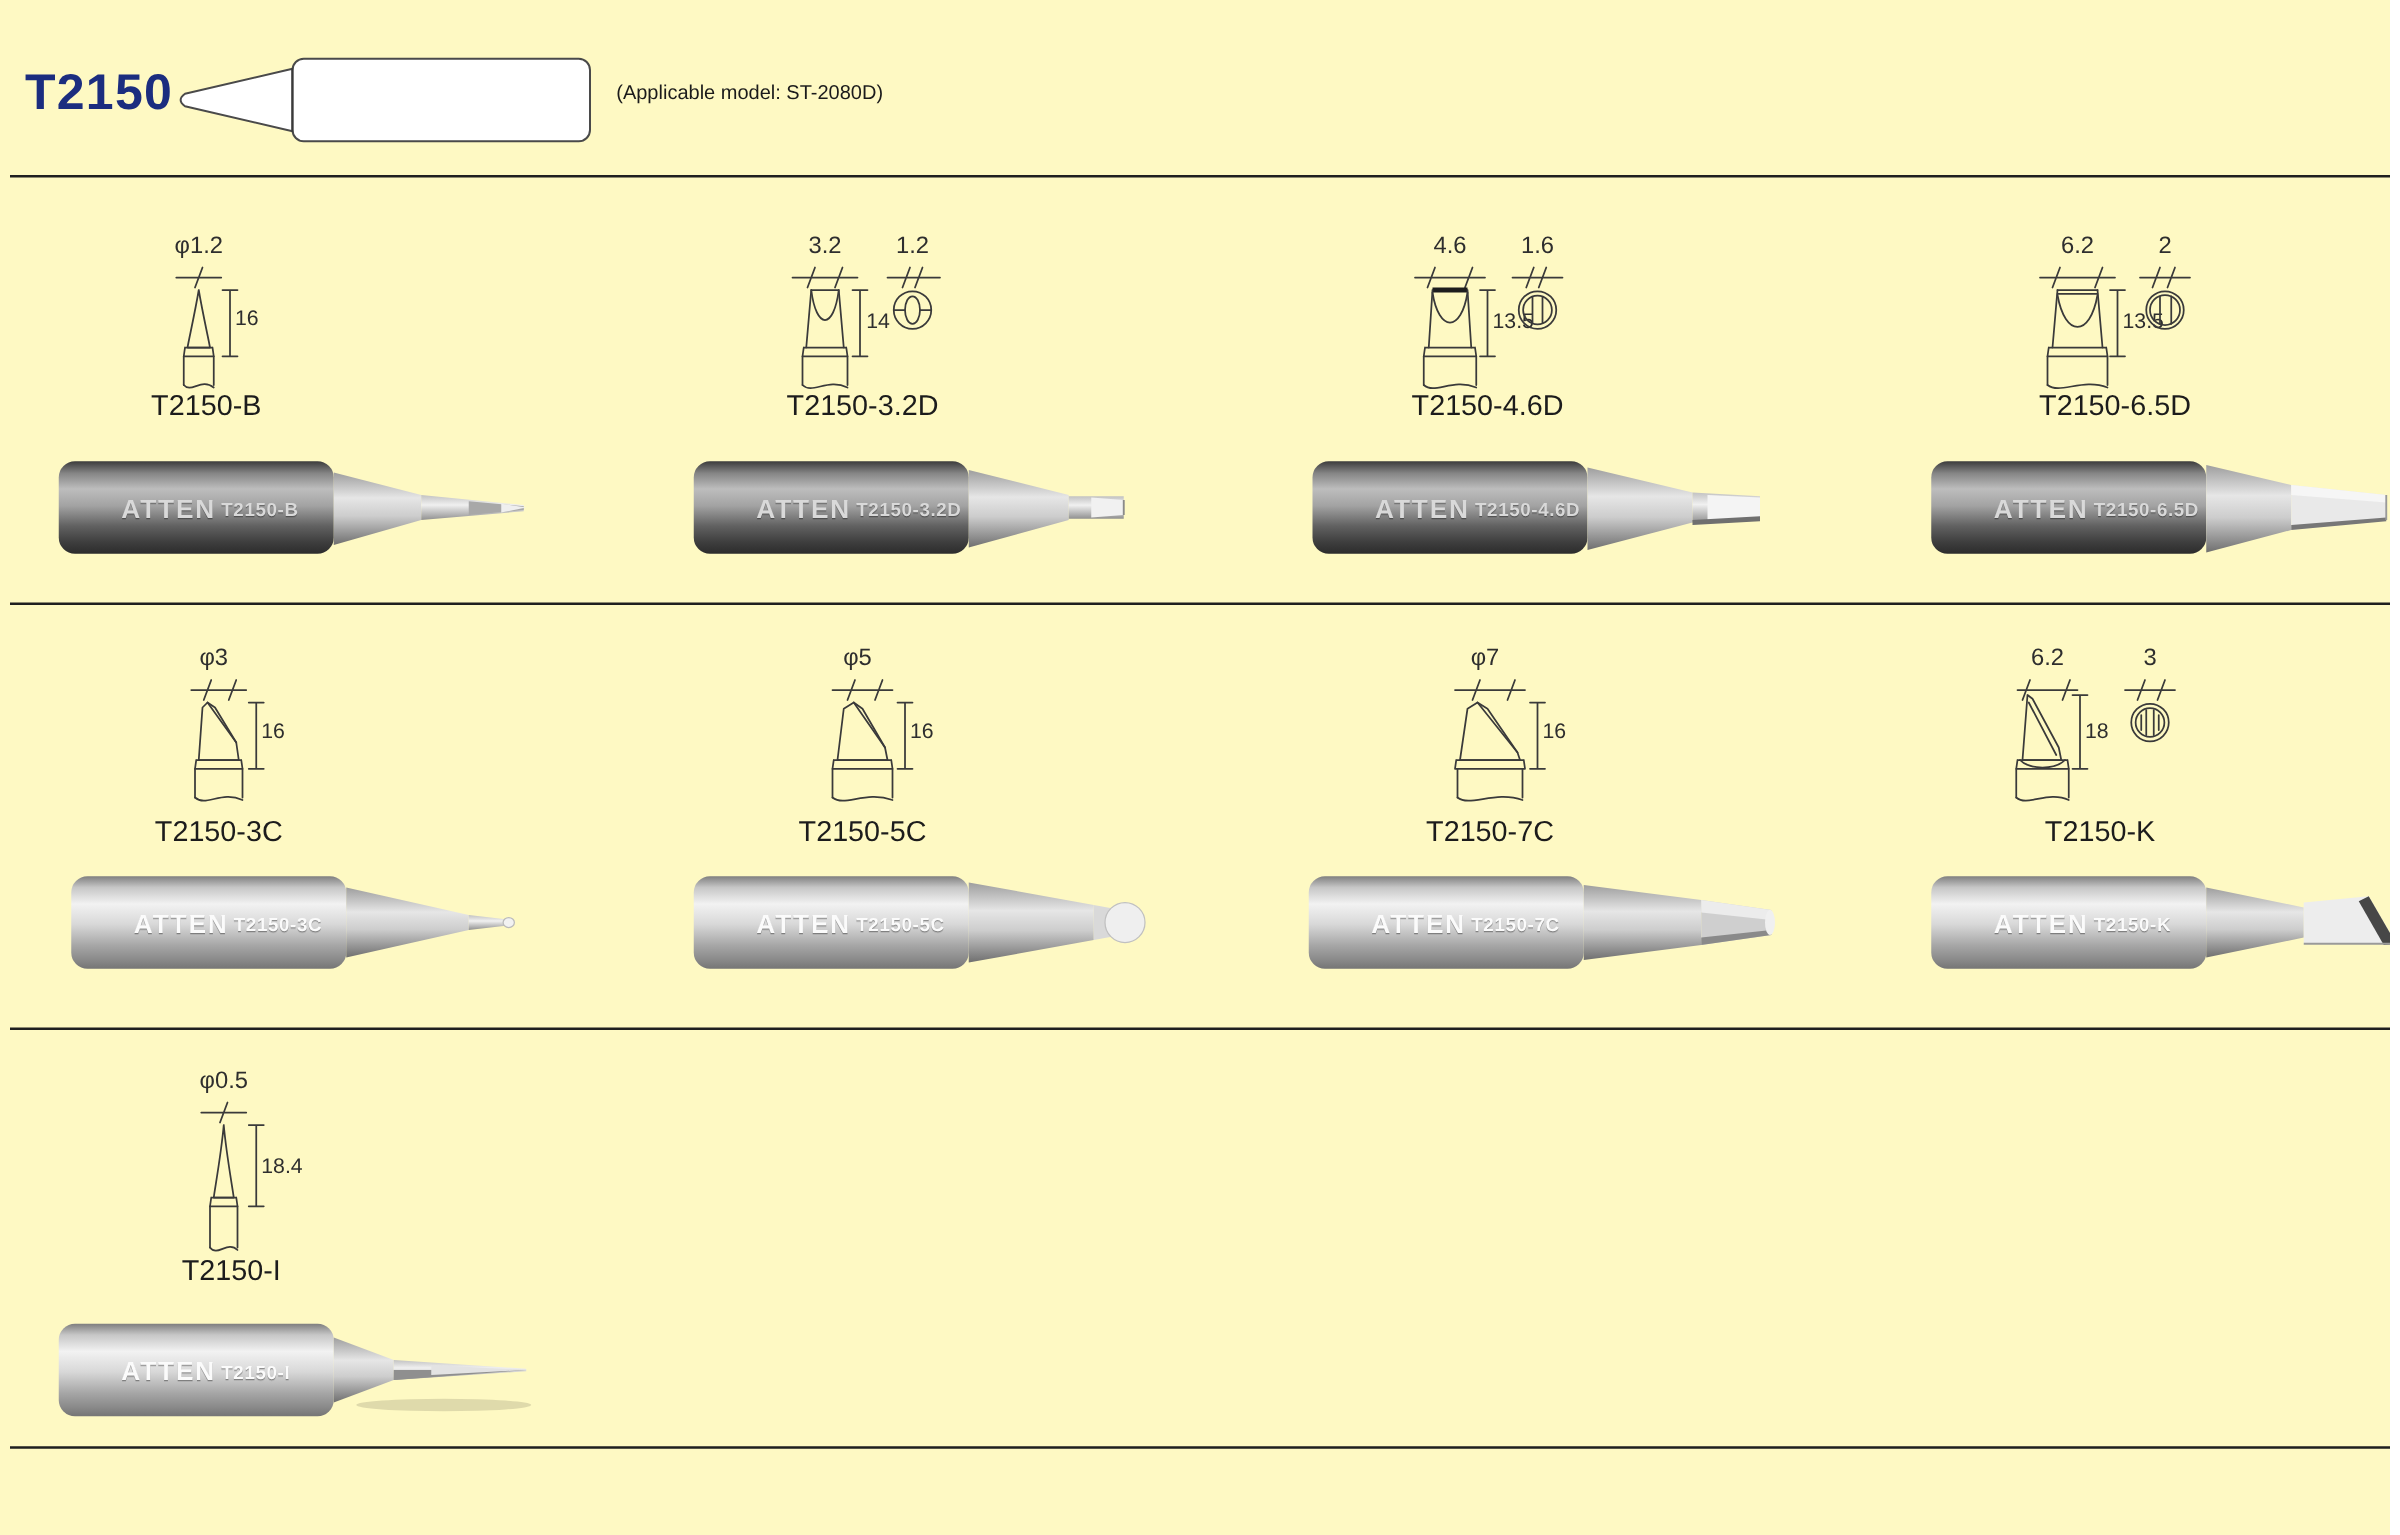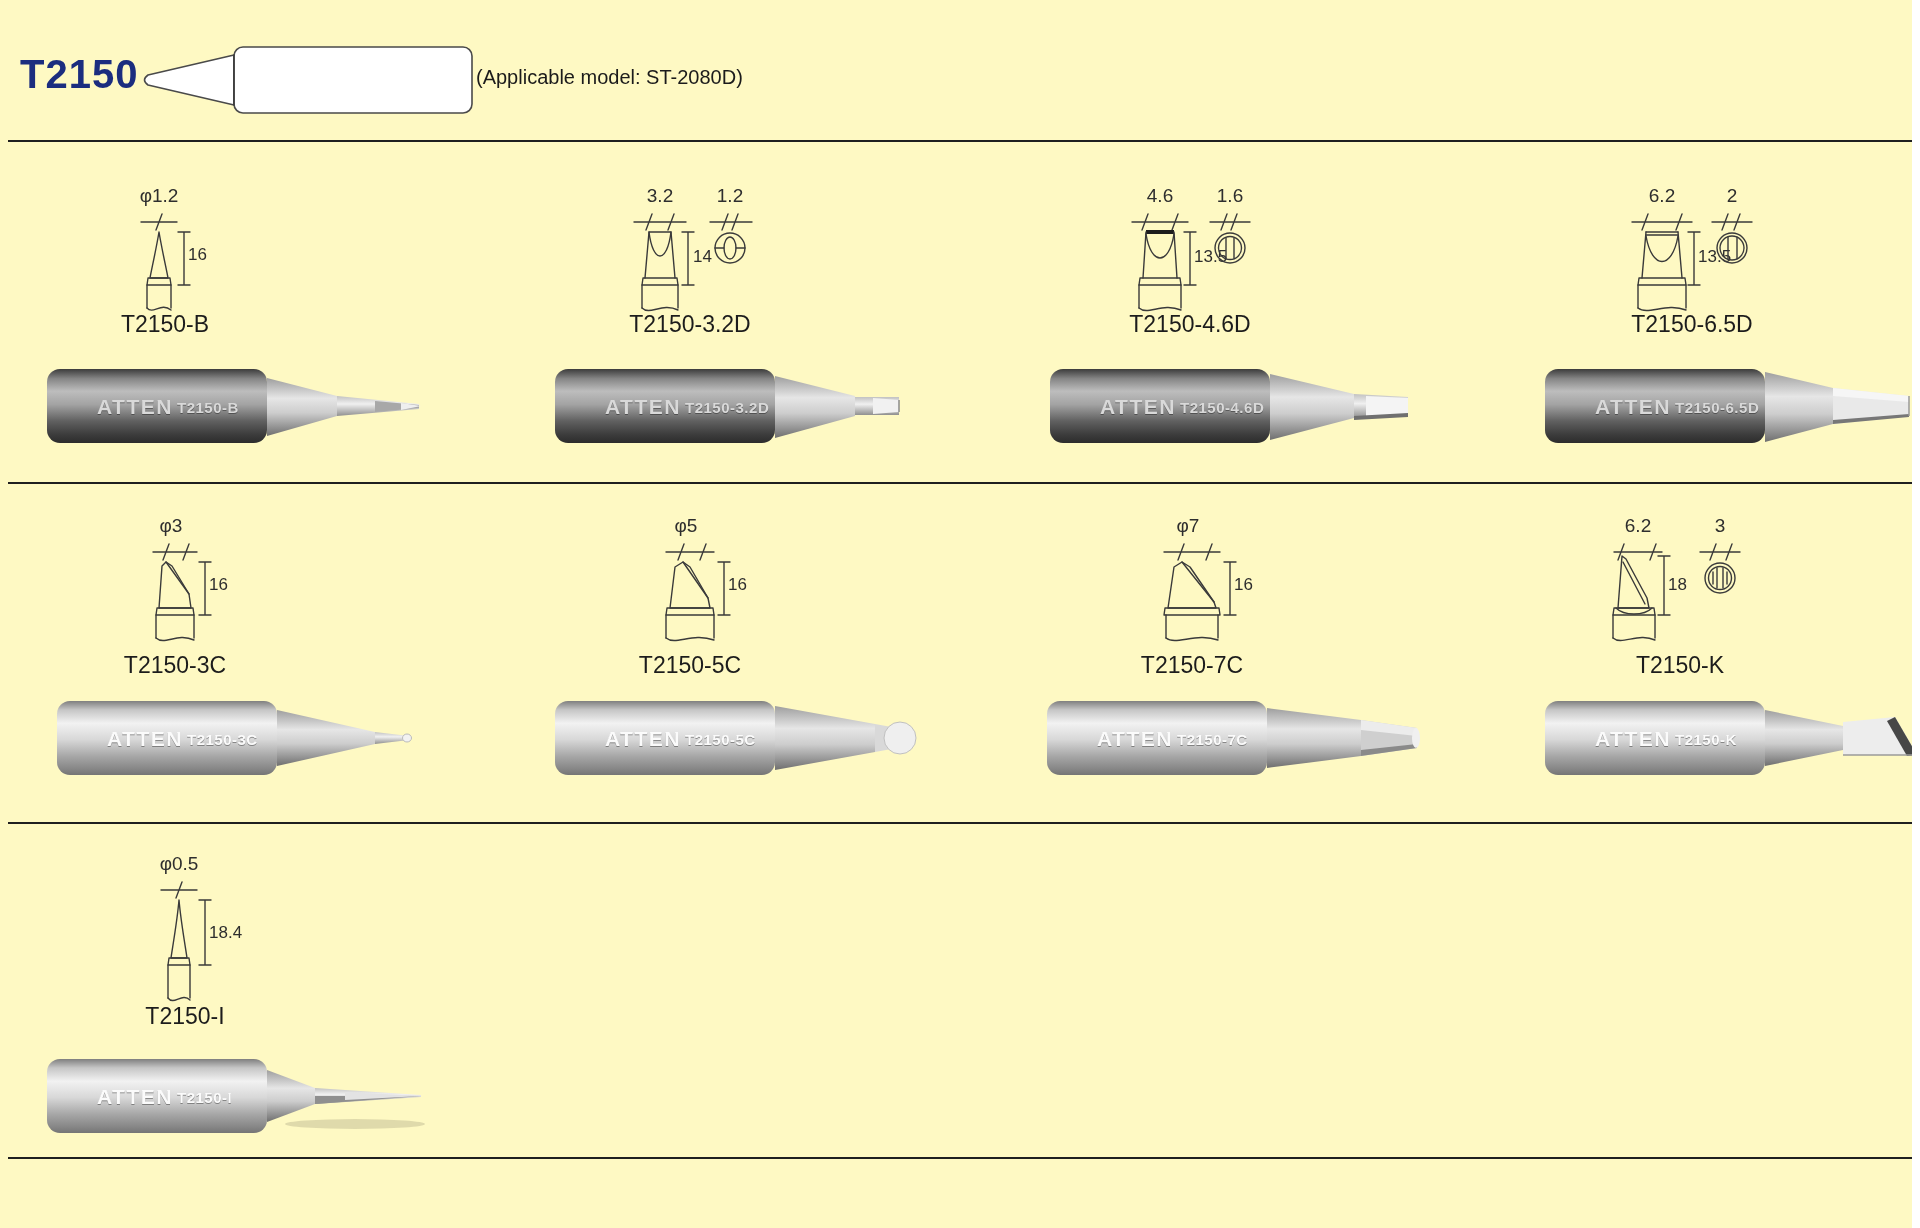--- a/index.html
+++ b/index.html
@@ -2,21 +2,21 @@
 <html><head>
 <meta charset="utf-8">
 <style>
   html,body{margin:0;padding:0;background:#ffffff;}
   #page{position:relative;width:1912px;height:1228px;background:#fef9c3;overflow:hidden;
         font-family:"Liberation Sans",sans-serif;}
   .abs{position:absolute;}
   .rule{position:absolute;left:8px;width:1904px;height:2px;background:#1f1f1f;}
   .title{position:absolute;left:20px;top:52px;font-size:40px;font-weight:600;
          letter-spacing:1px;color:#1b2d7f;}
-  .subtitle{position:absolute;left:476px;top:66px;font-size:20px;color:#1b1b1b;}
+  .subtitle{position:absolute;left:493px;top:66px;font-size:16px;color:#1b1b1b;}
   .model-label{position:absolute;width:260px;height:30px;text-align:center;
                font-size:23px;color:#1c1c1c;}
   svg.dg{position:absolute;overflow:visible;}
   svg.dg text{fill:#2e2e2e;}
   .dt{font-size:19px;}
   .dn{font-size:17px;}
   .ln{fill:none;stroke:#3a3a3a;stroke-width:1.4;stroke-linecap:round;stroke-linejoin:round;}
   .lnt{fill:none;stroke:#1d1d1d;stroke-width:4;}
   .hl{fill:#ffffff;stroke:#4a4a4a;stroke-width:1.6;stroke-linejoin:round;}
   svg.photo{position:absolute;overflow:visible;}

